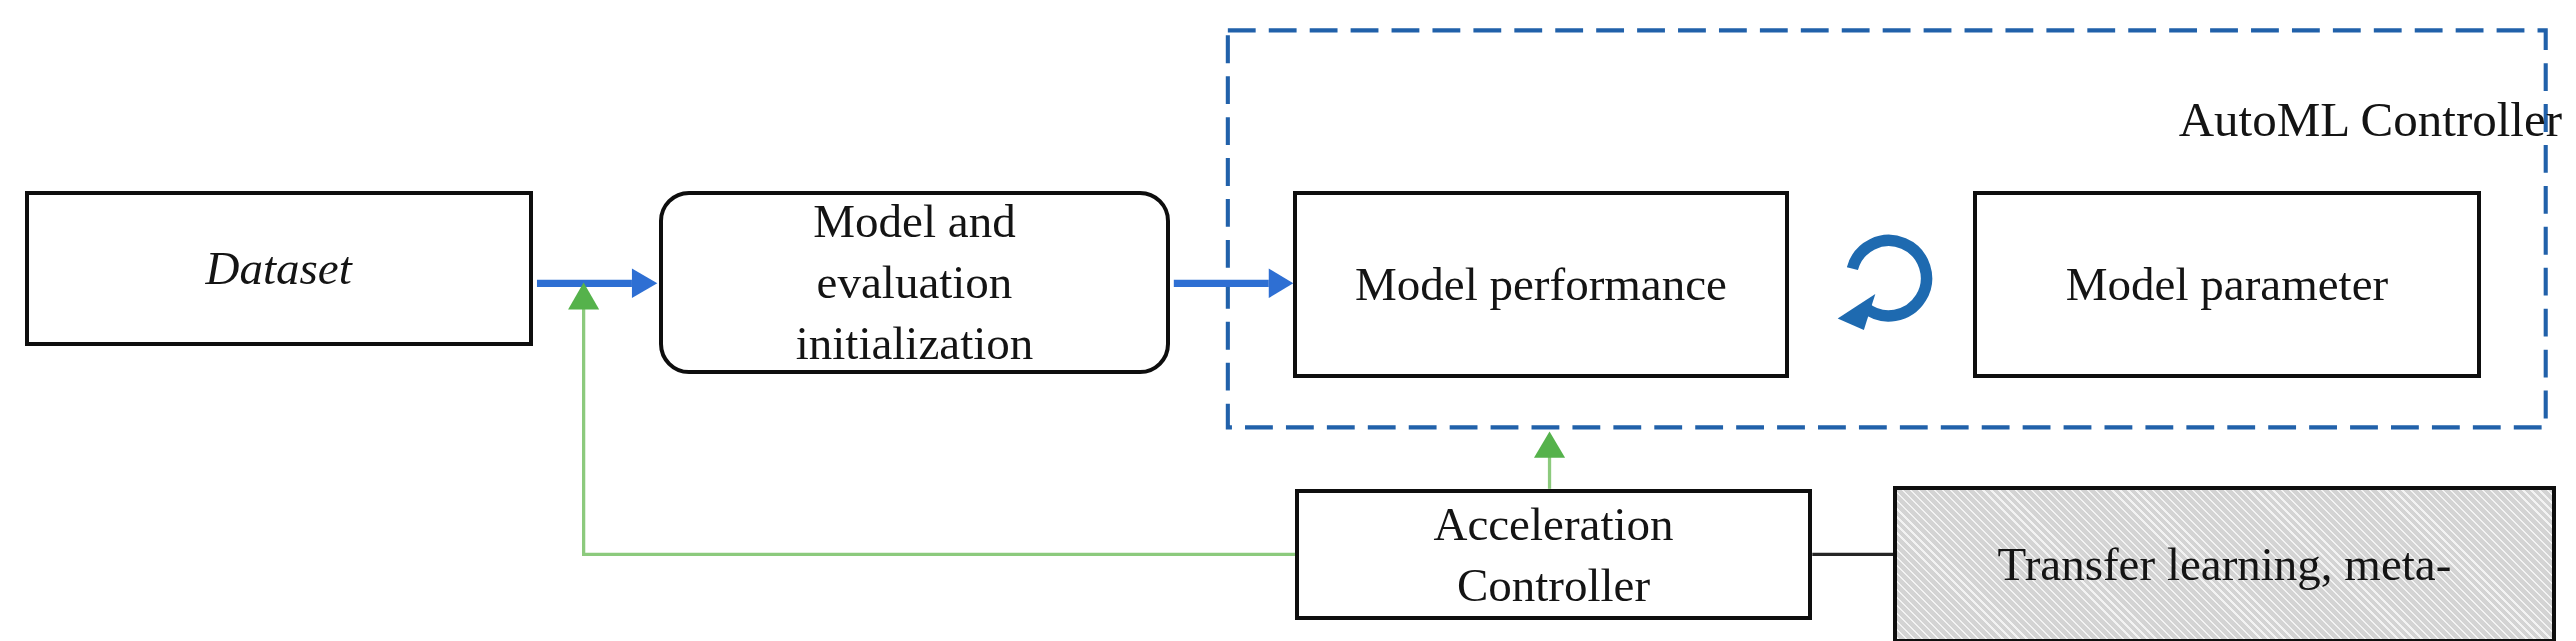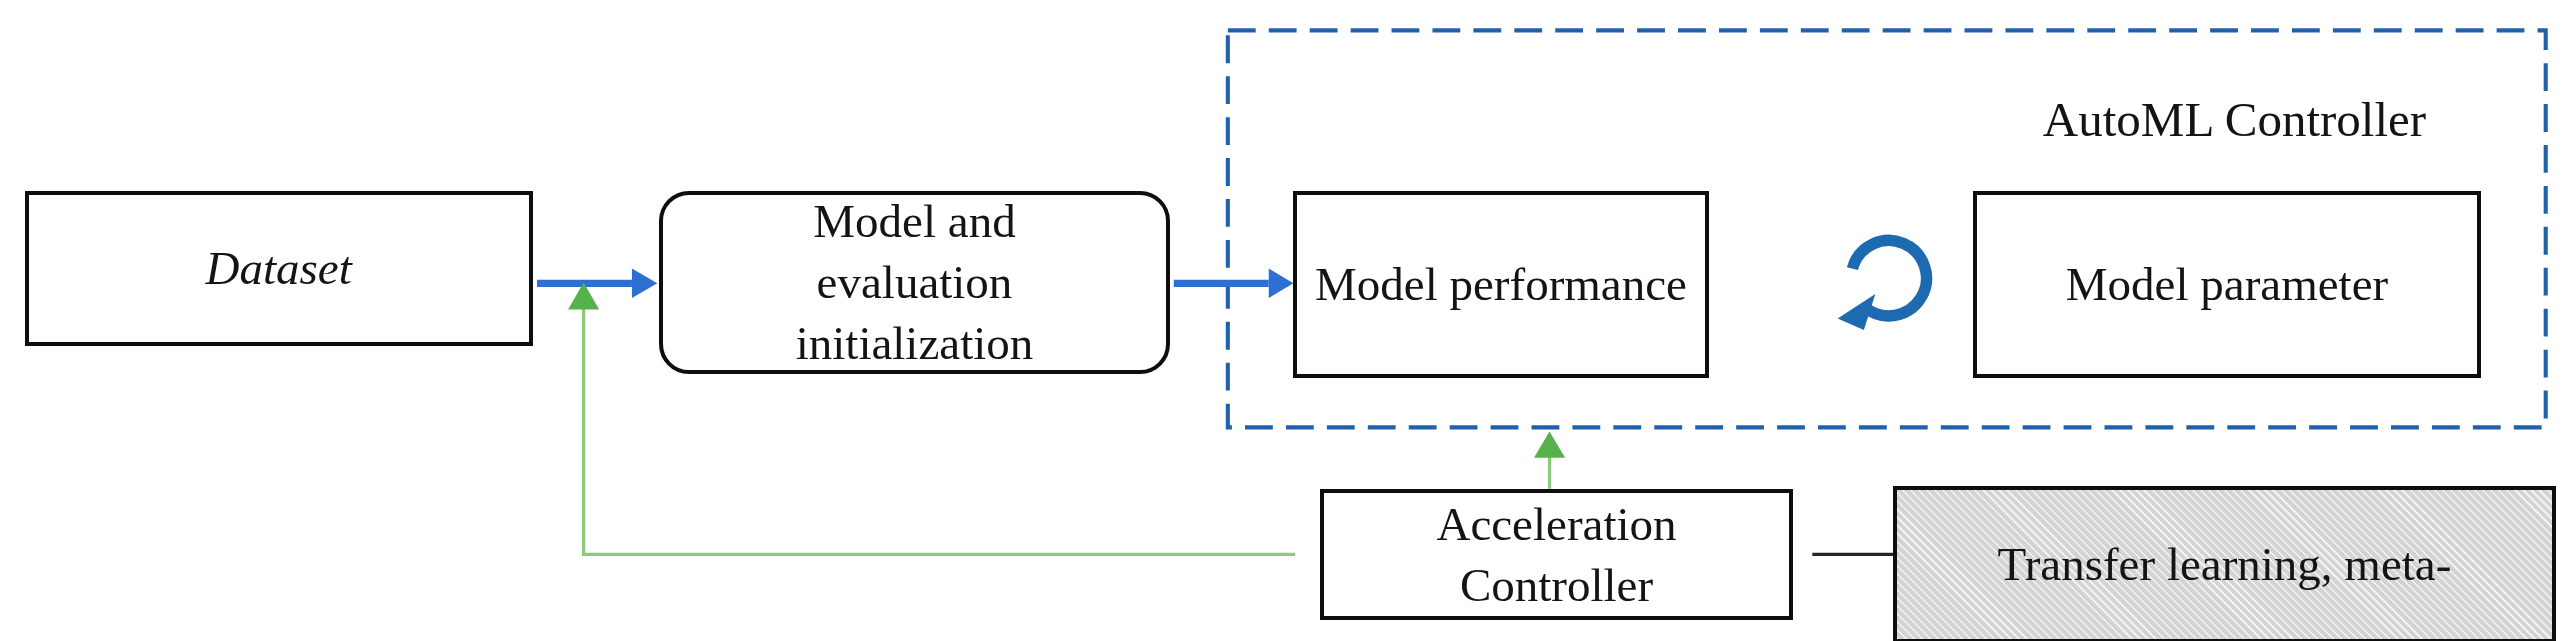--- a/index.html
+++ b/index.html
@@ -22,36 +22,36 @@
     align-items: center;
     justify-content: center;
     text-align: center;
     font-size: 47px;
     line-height: 61px;
     white-space: nowrap;
   }
   .box span { display: block; }
   #box-dataset      { left: 24.6px;   top: 191px; width: 508px; height: 155px; font-style: italic; }
   #box-model-init   { left: 659px;  top: 191px; width: 511px; height: 183px; border-radius: 30px; }
-  #box-performance  { left: 1293px; top: 191px; width: 416px; height: 187px; }
+  #box-performance  { left: 1293px; top: 191px; width: 496px; height: 187px; }
   #box-optimization { left: 1973px; top: 191px; width: 508px; height: 187px; }
-  #box-acceleration { left: 1295px; top: 489px; width: 473px; height: 131px; margin-left: 25px; }
+  #box-acceleration { left: 1295px; top: 489px; width: 517px; height: 131px; }
   #box-transfer     {
     left: 1893px; top: 486px; width: 663px; height: 157px;
     border-width: 4.1px;
     background-color: #dcdcdc;
     background-image: repeating-linear-gradient(45deg,
       rgba(255,255,255,0.65) 0px, rgba(255,255,255,0.65) 1.6px,
       rgba(0,0,0,0.04) 1.6px, rgba(0,0,0,0.04) 5.7px);
   }
   #automl-label {
     position: absolute;
     left: 1907px; top: 87px; width: 655px; height: 65px;
     font-size: 49px; line-height: 65px;
-    text-align: center;
+    text-align: right;
     white-space: nowrap;
   }
   #overlay {
     position: absolute;
     left: 0; top: 0;
     pointer-events: none;
   }
 </style>
 </head>
 <body>

